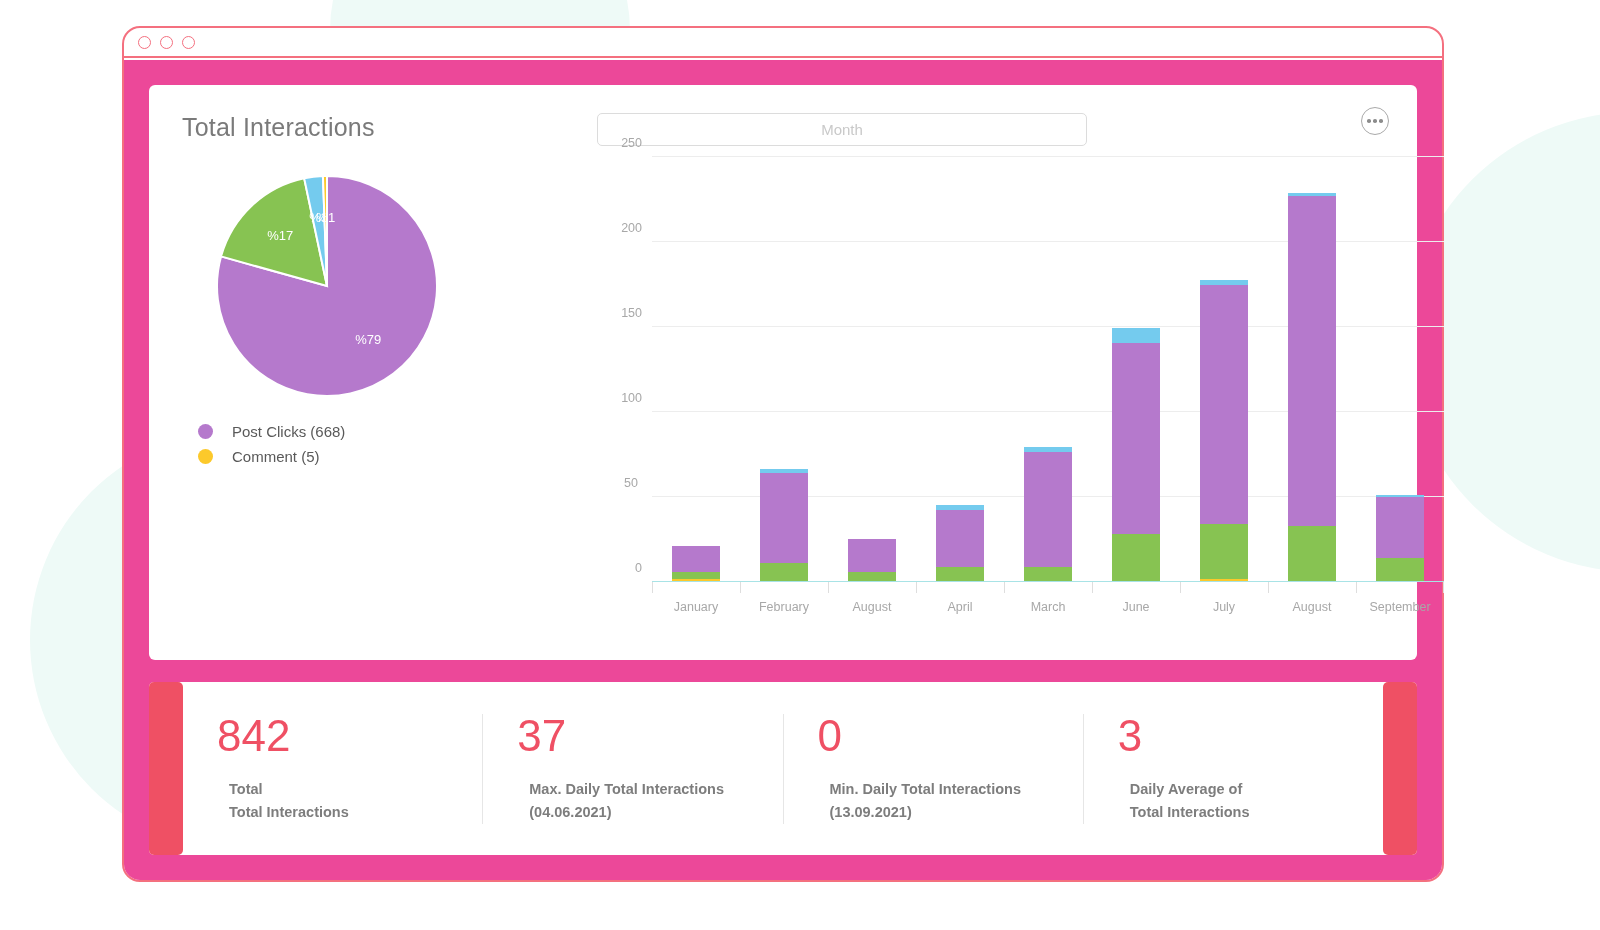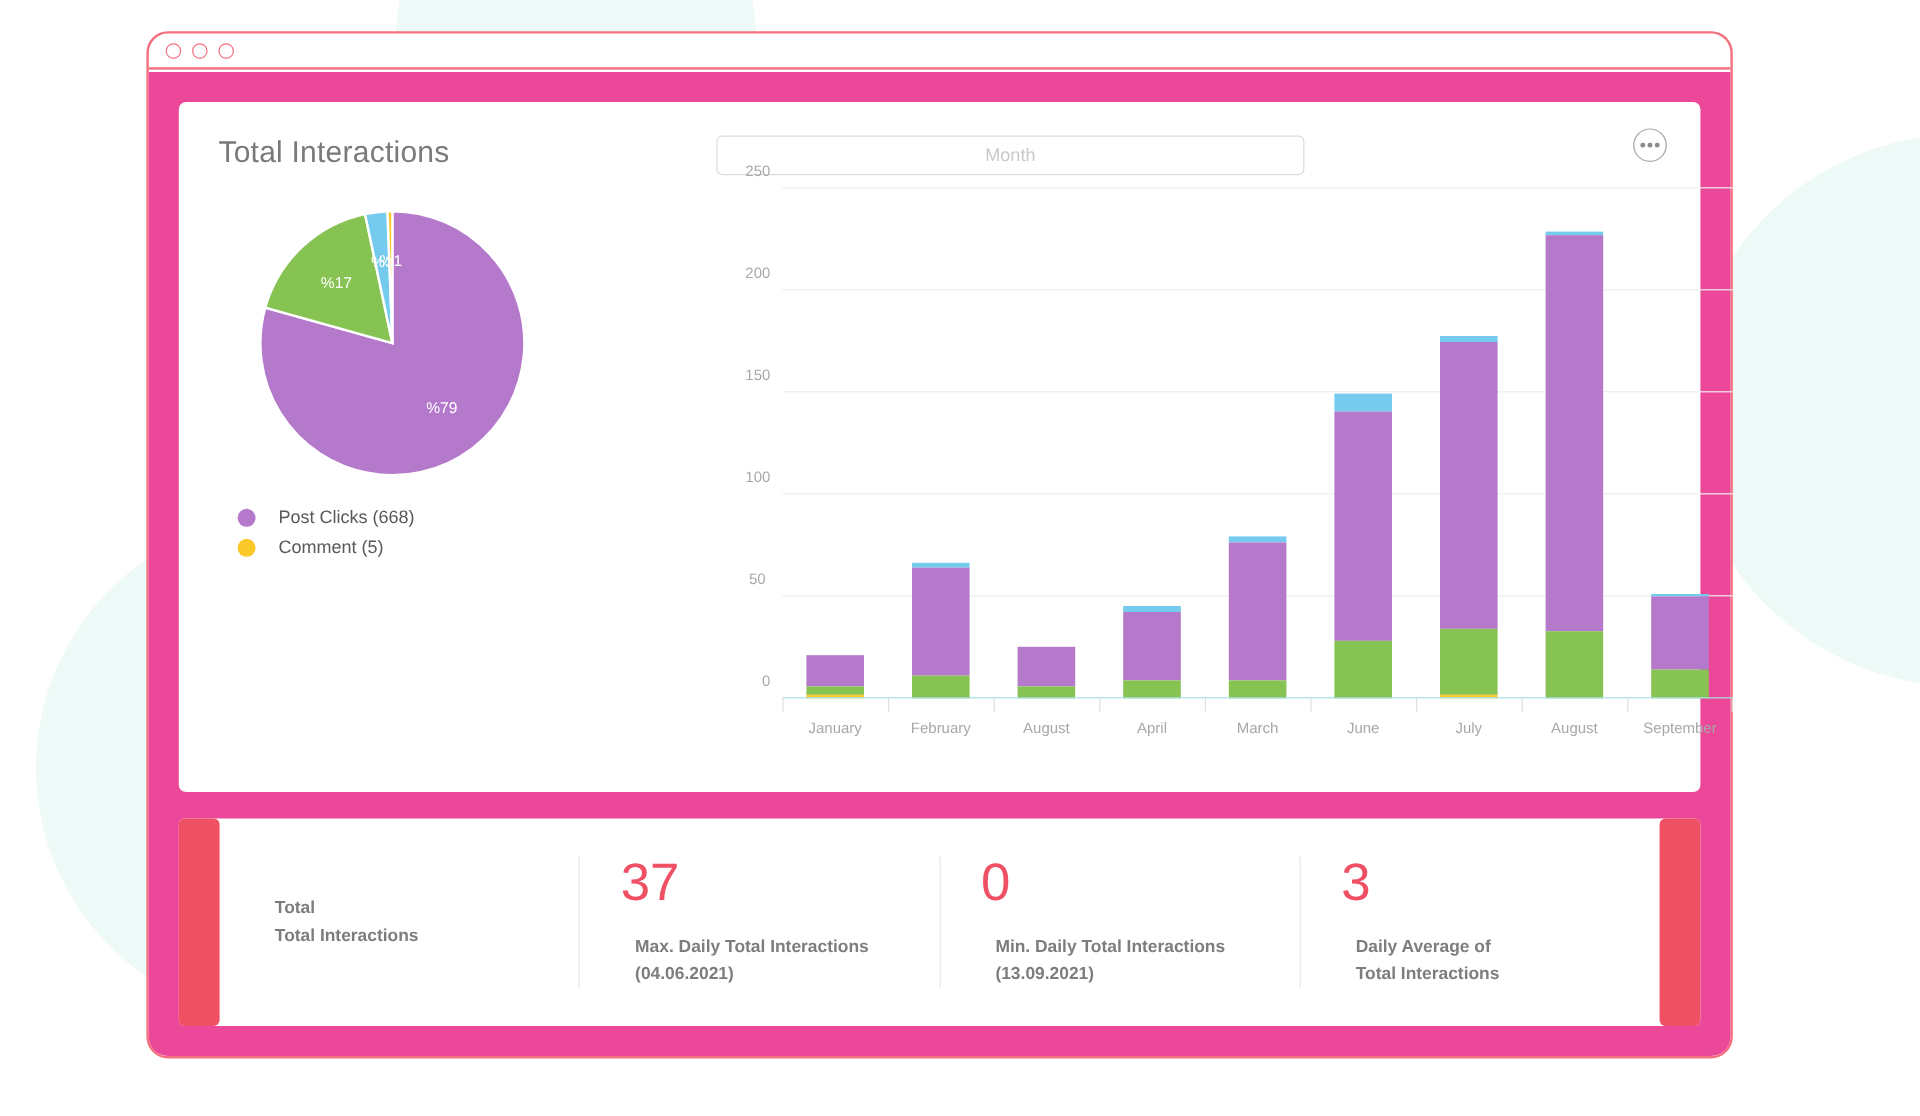--- a/index.html
+++ b/index.html
@@ -377,20 +377,21 @@
             </div>
           </div>
       </div>
 
     </div>
 
     <div id="stats-card">
       <div class="side-bar"></div>
       <div id="stats-inner">
           <div class="stat">
+            <div class="stat-value">842</div>
             <div class="stat-label"><span>Total</span><br><span>Total Interactions</span></div>
           </div>
           <div class="stat">
             <div class="stat-value">37</div>
             <div class="stat-label"><span>Max. Daily Total Interactions</span><br><span>(04.06.2021)</span></div>
           </div>
           <div class="stat">
             <div class="stat-value">0</div>
             <div class="stat-label"><span>Min. Daily Total Interactions</span><br><span>(13.09.2021)</span></div>
           </div>

